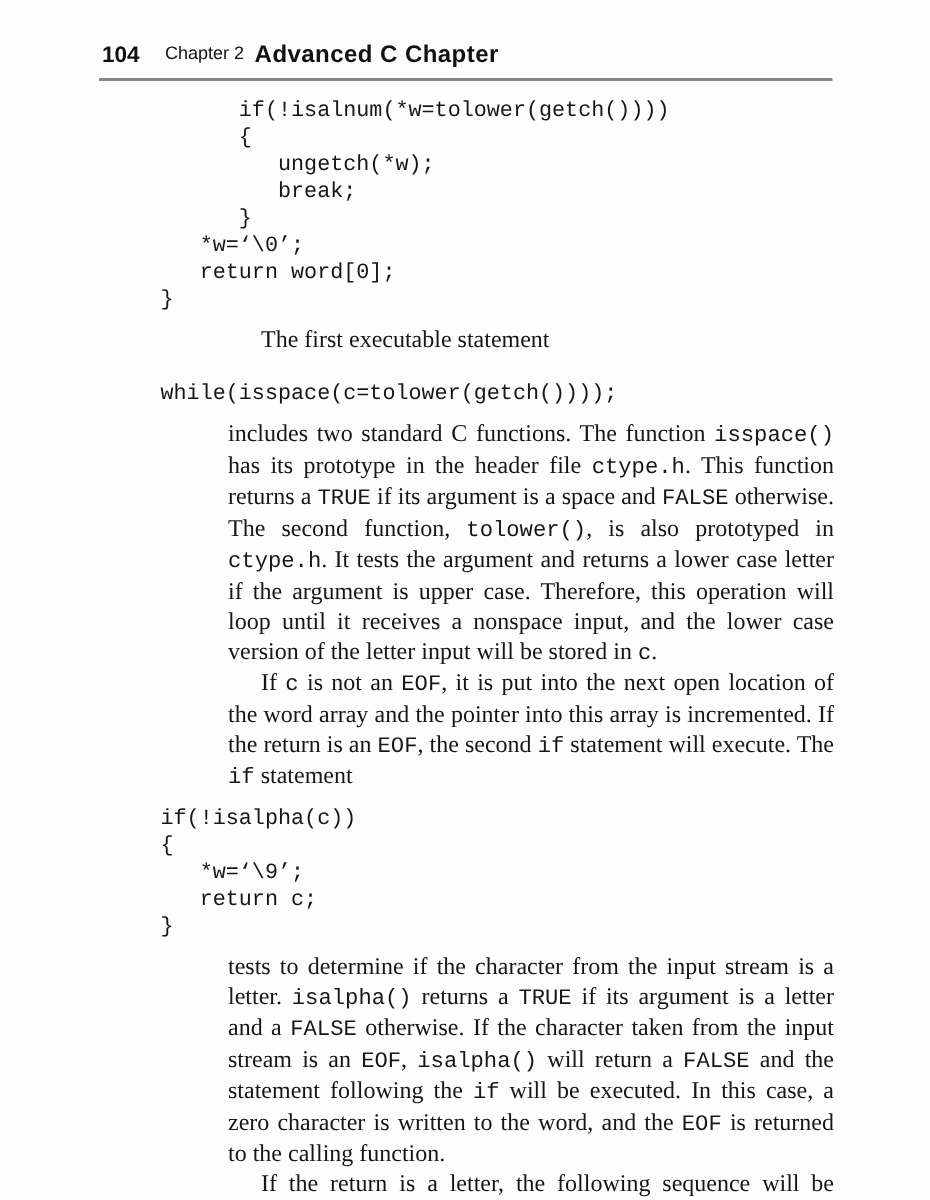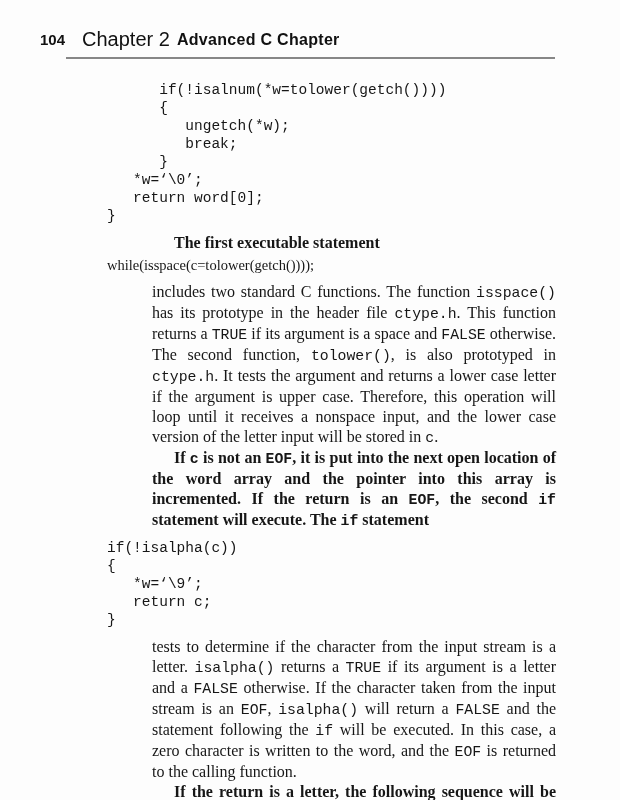--- a/index.html
+++ b/index.html
@@ -10,31 +10,31 @@
   .page {
     position: relative;
     width: 620px;
     height: 800px;
     background: #fdfdfd;
     overflow: hidden;
     color: #1c1c1c;
   }
   .page-header {
     display: flex;
-    align-items: center;
-    margin: 28px 0 0 40px;
+    align-items: flex-start;
+    margin: 28px 0 0 68px;
     font-family: "Liberation Sans", sans-serif;
     color: #111111;
   }
   .pagenum {
     font-weight: bold;
     font-size: 15px;
   }
   .chapter {
-    font-size: 20px;
+    font-size: 12px;
     margin-left: 17px;
   }
   .chapter-title {
     font-weight: bold;
     font-size: 16px;
     margin-left: 7px;
     letter-spacing: 0.3px;
   }
   .rule {
     margin: 6px 0 0 66px;
@@ -46,34 +46,34 @@
     margin-left: 107px;
   }
   pre.code {
     font-family: "Liberation Mono", monospace;
     font-size: 14.5px;
     line-height: 18px;
     color: #161616;
     margin: 0;
     white-space: pre;
   }
-  .code.m11 { margin-top: 22px; }
-  .code.m3  { margin-top: 3px; font-family: Liberation Serif, serif; }
+  .code.m11 { margin-top: 11px; }
+  .code.m3  { margin-top: 17px; }
   .code.m8  { margin-top: 8px; }
   p.para {
     font-family: "Liberation Serif", serif;
     font-size: 16px;
     line-height: 20px;
     color: #161616;
     text-align: justify;
     width: 404px;
     margin: 0 0 0 45px;
   }
   .para.m8 { margin-top: 8px; }
-  .para.indent { text-indent: 22px; font-weight: bold; }
+  .para.indent { text-indent: 22px; }
   .para .mono {
     font-family: "Liberation Mono", monospace;
     font-size: 14.8px;
   }
   .para-group { margin-top: 8px; }
   .para-group p.para { margin-top: 0; }
 </style>
 </head>
 <body>
 

